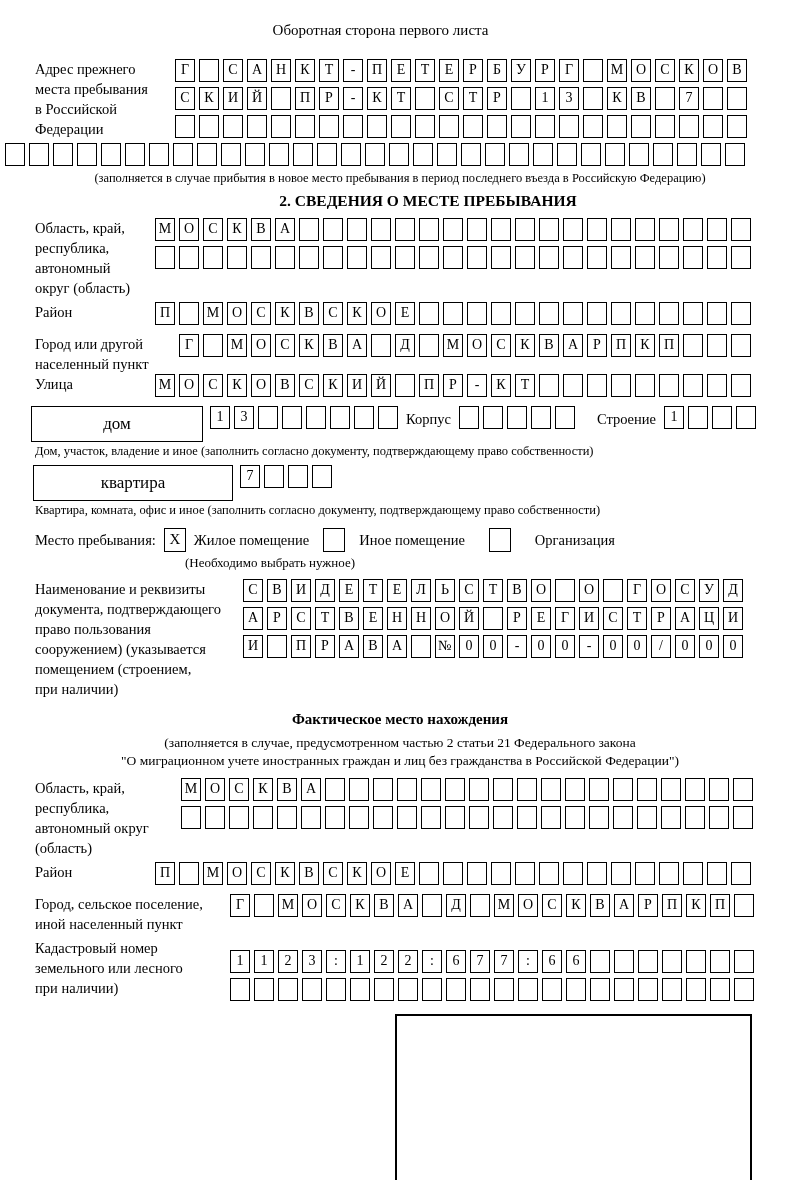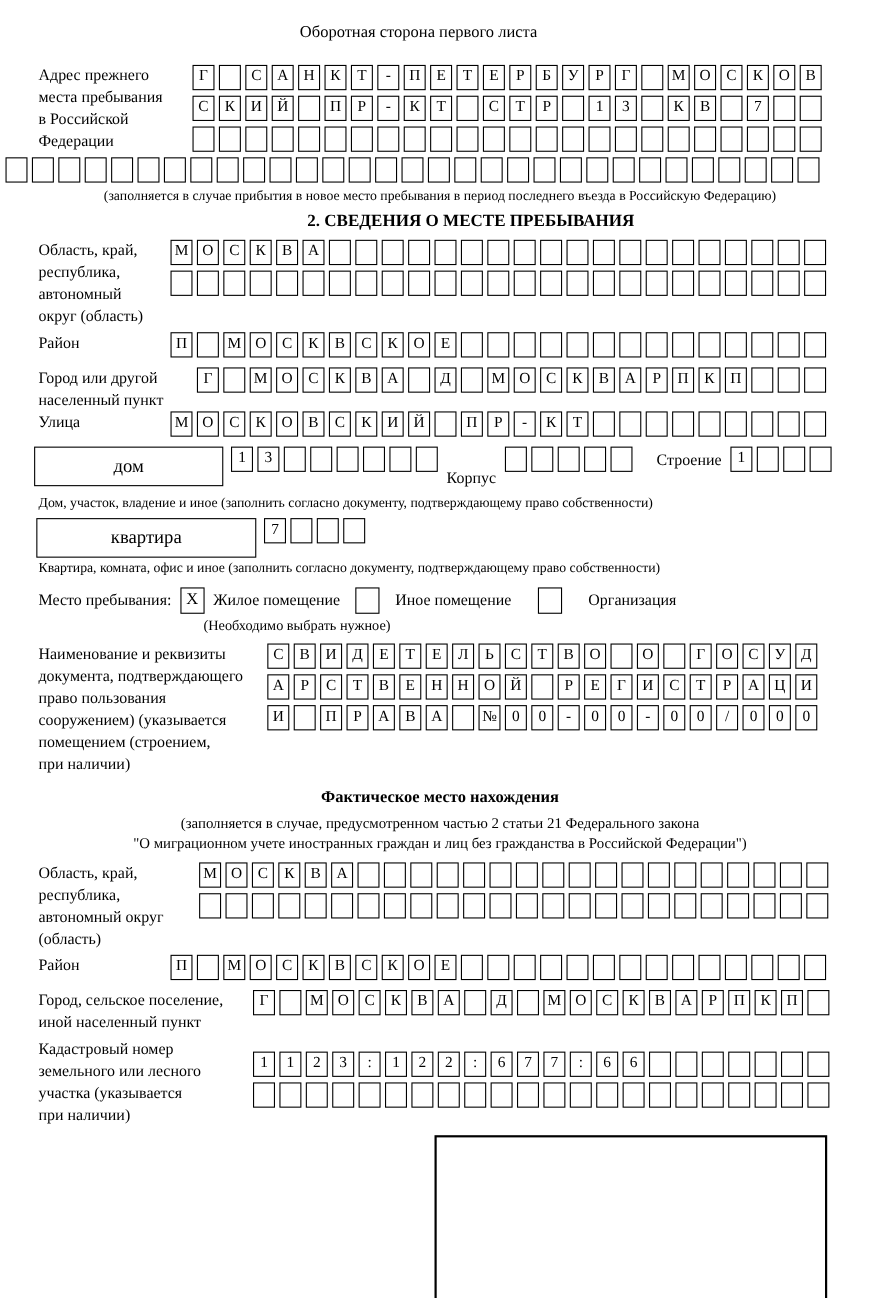--- a/index.html
+++ b/index.html
@@ -356,21 +356,21 @@
     <div class="cells">
         <span class="cell">1</span>
         <span class="cell">3</span>
         <span class="cell">&nbsp;</span>
         <span class="cell">&nbsp;</span>
         <span class="cell">&nbsp;</span>
         <span class="cell">&nbsp;</span>
         <span class="cell">&nbsp;</span>
         <span class="cell">&nbsp;</span>
       </div>
-    <div class="inline-lbl" style="margin:16px 8px 0 4px;">Корпус</div>
+    <div class="inline-lbl" style="margin:0 8px 0 4px;">Корпус</div>
     <div class="cells">
         <span class="cell">&nbsp;</span>
         <span class="cell">&nbsp;</span>
         <span class="cell">&nbsp;</span>
         <span class="cell">&nbsp;</span>
         <span class="cell">&nbsp;</span>
       </div>
     <div class="inline-lbl" style="margin:0 8px 3px 18px;">Строение</div>
     <div class="cells">
         <span class="cell">1</span>
@@ -617,21 +617,20 @@
         <span class="cell">К</span>
         <span class="cell">П</span>
         <span class="cell">&nbsp;</span>
       </div>
   </div>
 
   <div class="frow mt4">
     <div class="lbl lbl-195">
       <div>Кадастровый номер</div>
       <div>земельного или лесного</div>
-      <div>участка (указывается</div>
       <div>при наличии)</div>
     </div>
     <div class="stack" style="margin-top:12px;">
       <div class="cells boxrow">
           <span class="cell">1</span>
           <span class="cell">1</span>
           <span class="cell">2</span>
           <span class="cell">3</span>
           <span class="cell">:</span>
           <span class="cell">1</span>

